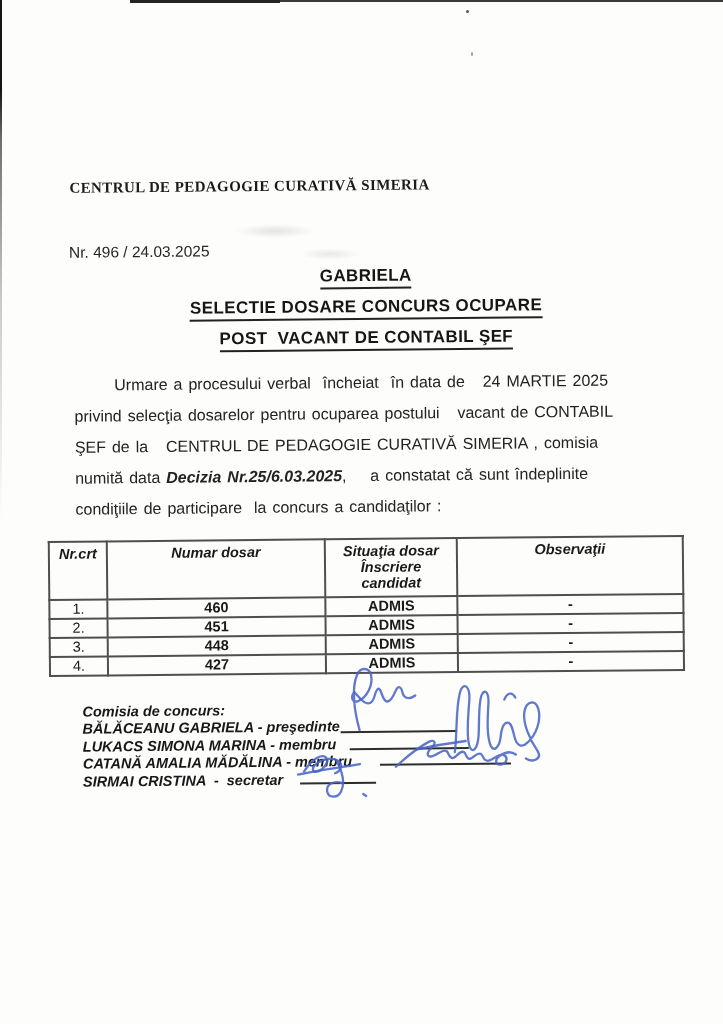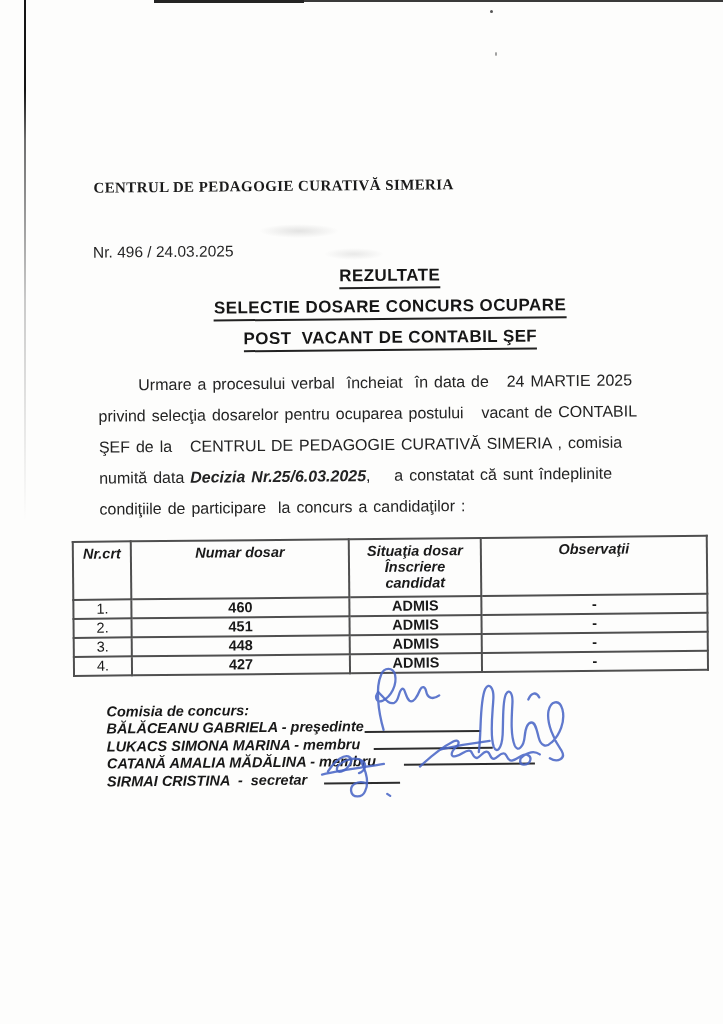--- a/index.html
+++ b/index.html
@@ -2,21 +2,21 @@
 <html><head>
 <meta charset="utf-8">
 <style>
   html,body{margin:0;padding:0;}
   body{
     width:723px;height:1024px;overflow:hidden;position:relative;
     background:#fdfdfc;
     font-family:"Liberation Sans", sans-serif;
     color:#1e1e1e;
   }
-  .page{position:absolute;inset:0;overflow:hidden;margin-left:24px;}
+  .page{position:absolute;inset:0;overflow:hidden;}
   
   .scan-top-line{position:absolute;top:0;left:130px;right:0;height:2px;background:#3a3a3a;}
   .scan-top-line-dark{position:absolute;top:0;left:130px;width:150px;height:3px;background:#242424;}
   .scan-left-line{position:absolute;top:0;left:0;width:2px;height:520px;
     background:linear-gradient(#151515 0 90px,#6f6f6f 140px,rgba(140,140,140,.45) 300px,rgba(160,160,160,0) 520px);}
   .speck{position:absolute;background:#555;border-radius:50%;}
   .smudge{position:absolute;border-radius:50%;}
   
   .content{position:absolute;inset:0;transform:rotate(-0.55deg);transform-origin:50% 45%;}
 
@@ -81,21 +81,21 @@
   <div class="smudge" style="left:235px;top:224px;width:80px;height:14px;background:radial-gradient(closest-side,rgba(110,110,110,.18),rgba(110,110,110,0));"></div>
   <div class="smudge" style="left:300px;top:248px;width:60px;height:12px;background:radial-gradient(closest-side,rgba(110,110,110,.14),rgba(110,110,110,0));"></div>
 
   <div class="content">
 
     <div class="institution">CENTRUL DE PEDAGOGIE CURATIVĂ SIMERIA</div>
 
     <div class="regnumber">Nr. 496 / 24.03.2025</div>
 
     <div class="titleblock">
-      <div class="titleline"><span>REZULTATE</span></div>
+      <div class="titleline"><span>GABRIELA</span></div>
       <div class="titleline"><span>SELECTIE DOSARE CONCURS OCUPARE</span></div>
       <div class="titleline"><span>POST  VACANT DE CONTABIL ŞEF</span></div>
     </div>
 
     <div class="para">
       <div class="pline indent">Urmare a procesului verbal  încheiat  în data de   24 MARTIE 2025</div>
       <div class="pline">privind selecţia dosarelor pentru ocuparea postului   vacant de CONTABIL</div>
       <div class="pline">ŞEF de la   CENTRUL DE PEDAGOGIE CURATIVĂ SIMERIA , comisia</div>
       <div class="pline"><span>numită data </span><b class="decision">Decizia Nr.25/6.03.2025</b><span>,    a constatat că sunt îndeplinite</span></div>
       <div class="pline">condiţiile de participare  la concurs a candidaţilor :</div>

